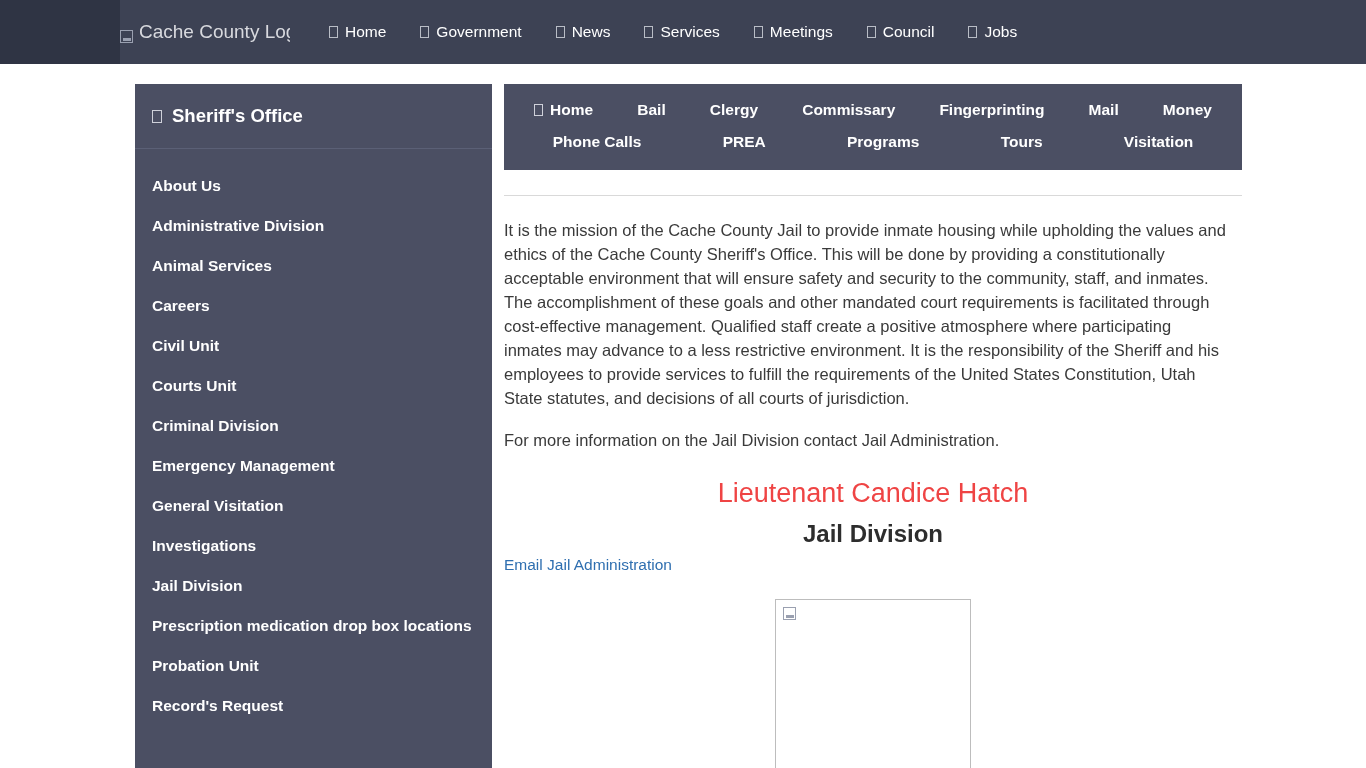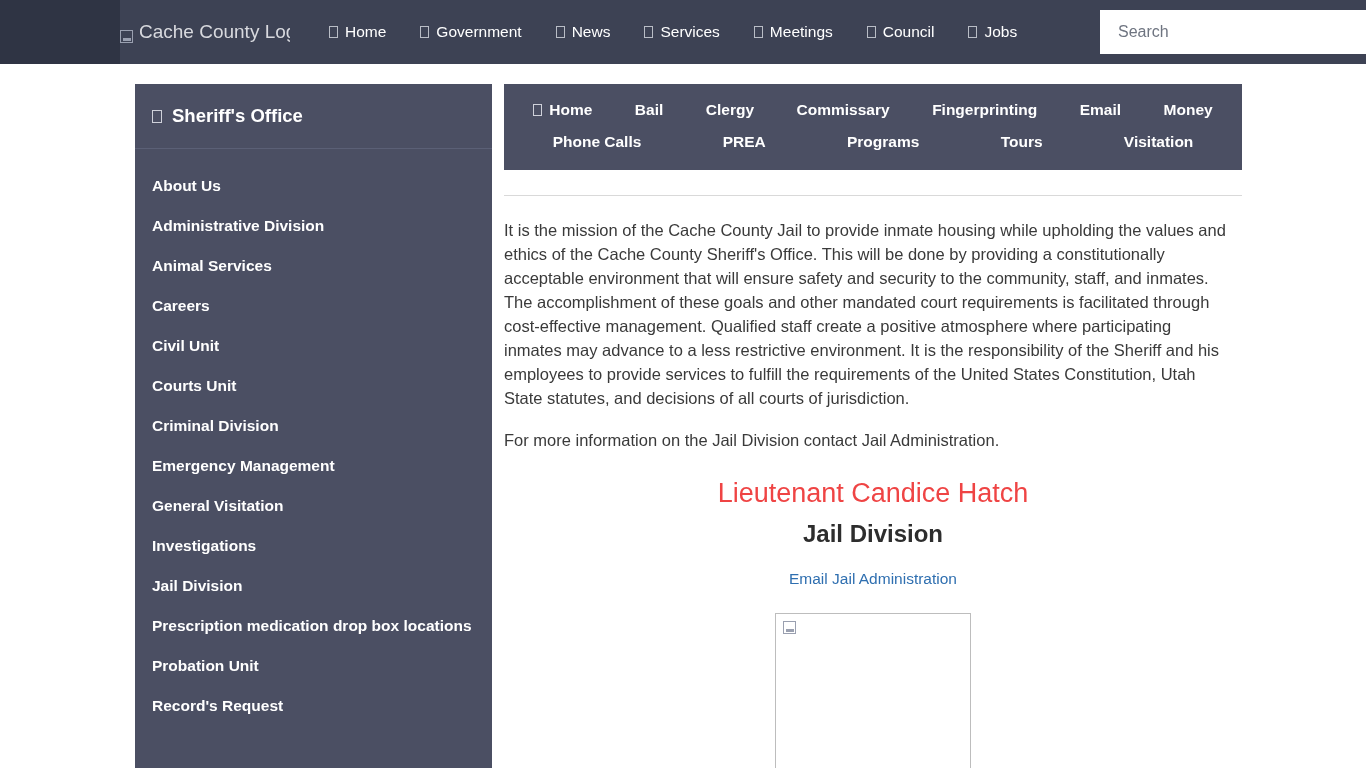--- a/index.html
+++ b/index.html
@@ -203,24 +203,24 @@
   .headline-sub {
     text-align: center;
     font-size: 24px;
     color: #2d2d2d;
     font-weight: bold;
     margin: 0;
     line-height: 40px;
   }
   .email-link {
     display: block;
-    text-align: center;
+    text-align: left;
     color: #2f6fb0;
     font-size: 15.5px;
-    margin-top: 16px;
+    margin-top: 2px;
     text-decoration: none;
     cursor: pointer;
   }
 
   .photo-frame {
     width: 196px;
     height: 200px;
     border: 1px solid #bdbdbd;
     margin: 25px auto 0 auto;
     background: #ffffff;
@@ -277,23 +277,20 @@
     <div class="nav-item">
       <span class="box-glyph"></span>
       <span>Council</span>
     </div>
     <div class="nav-item">
       <span class="box-glyph"></span>
       <span>Jobs</span>
     </div>
   </div>
 
-  <div class="search-wrap">
-    <input class="search-input" type="text" placeholder="Search" style="">
-  </div>
 </div>
 
 <div class="page">
 
   <div class="sidebar">
     <div class="sidebar-header">
       <span class="box-glyph"></span>
       <span>Sheriff's Office</span>
     </div>
     <div class="sidebar-list">
@@ -328,21 +325,21 @@
         <div class="subnav-item">
             <span>Clergy</span>
           </div>
         <div class="subnav-item">
             <span>Commissary</span>
           </div>
         <div class="subnav-item">
             <span>Fingerprinting</span>
           </div>
         <div class="subnav-item">
-            <span>Email</span>
+            <span>Mail</span>
           </div>
         <div class="subnav-item">
             <span>Money</span>
           </div>
       </div>
       <div class="subnav-row">
         <div class="subnav-item">
             <span>Phone Calls</span>
           </div>
         <div class="subnav-item">

